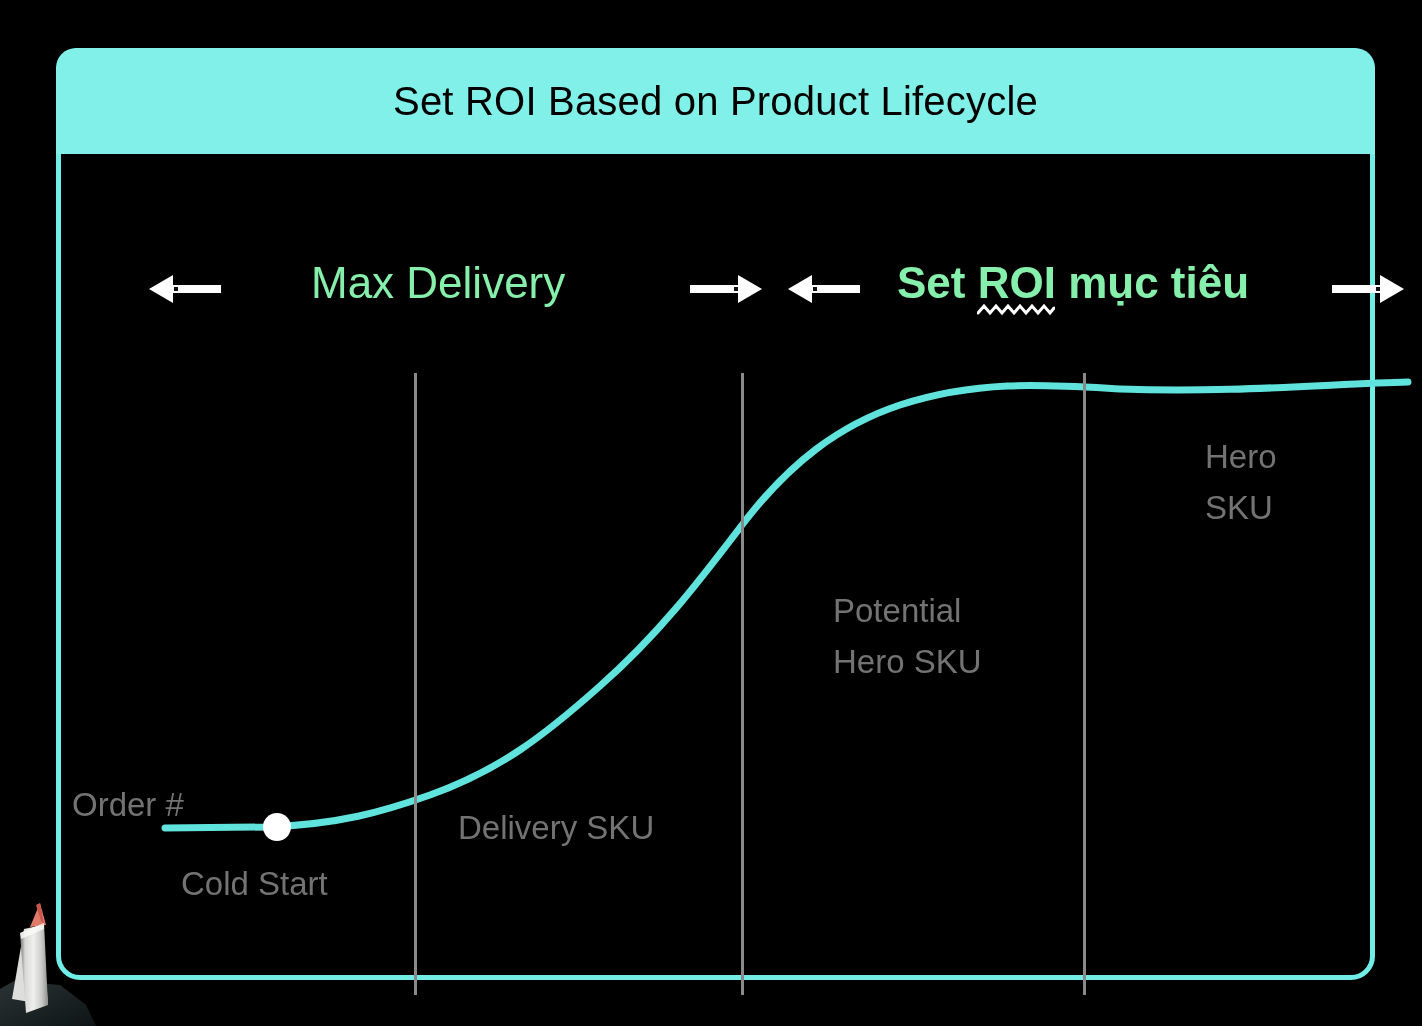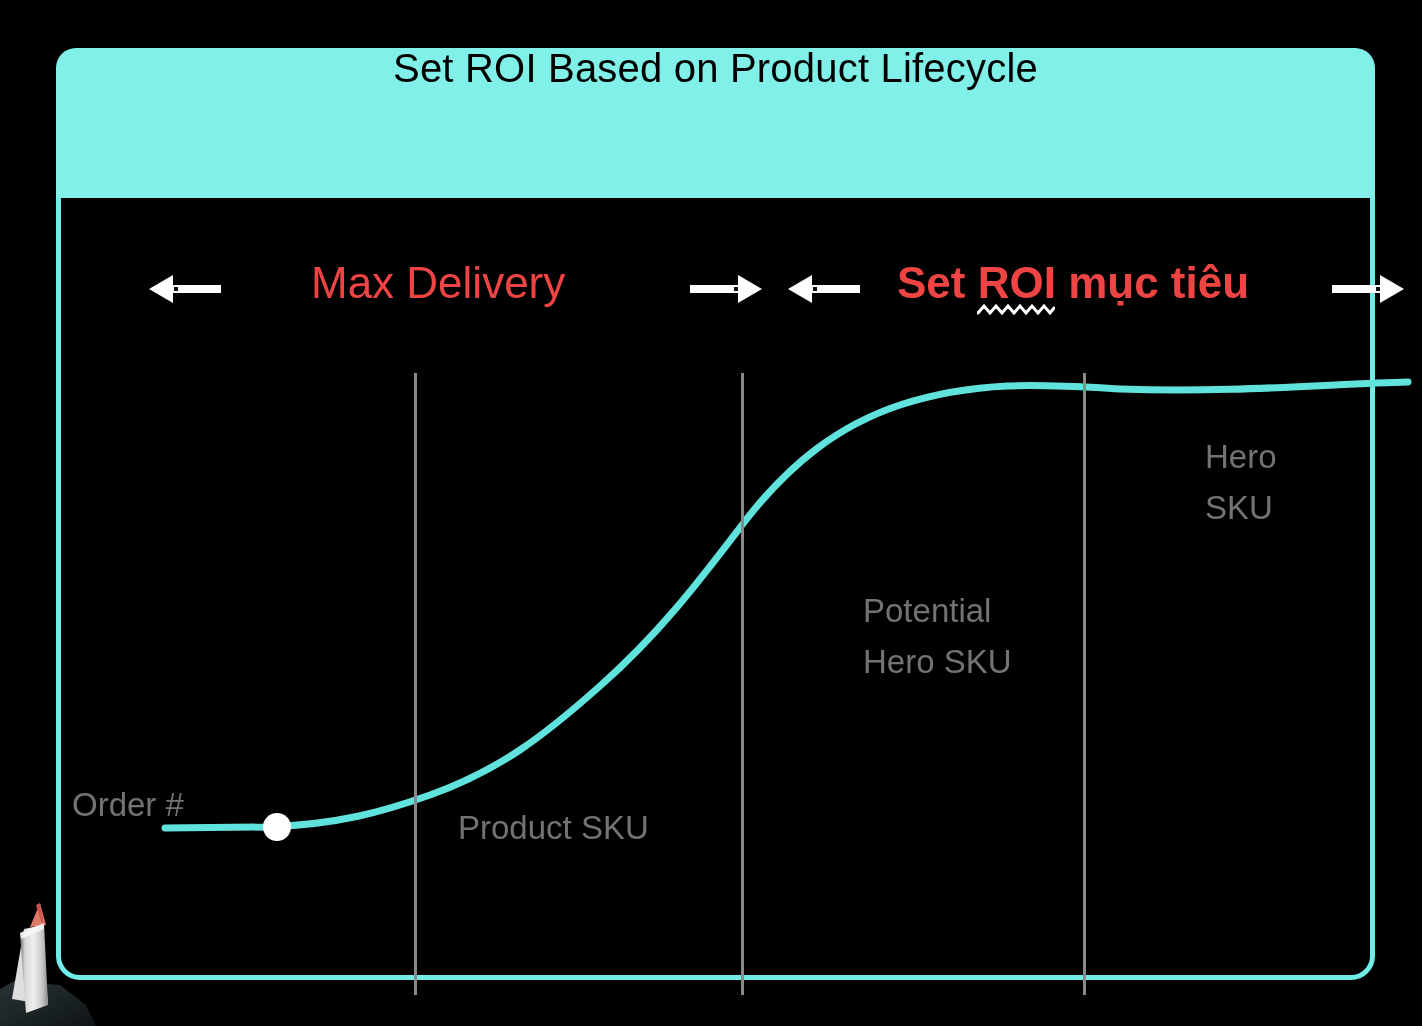--- a/index.html
+++ b/index.html
@@ -21,46 +21,46 @@
     position:absolute; left:56px; top:48px; width:1319px; height:932px;
     border:5px solid var(--accent,#6FEDE6);
     border-radius:24px;
     box-sizing:border-box;
     background:#000000;
     z-index:3;
   }
 
   
   #title-band{
-    position:absolute; left:56px; top:48px; width:1319px; height:150px;
+    position:absolute; left:56px; top:48px; width:1319px; height:106px;
     background:#80F0E9;
     border-radius:20px 20px 0 0;
     box-sizing:border-box;
-    display:flex; justify-content:center;
+    display:flex; align-items:center; justify-content:center;
     z-index:5;
   }
   #title-text{
     color:#000000;
     font-size:40px;
     font-weight:400;
     letter-spacing:.2px;
     line-height:1;
     white-space:nowrap;
   }
 
   
   .divider{
     position:absolute; top:373px; height:622px; width:3px;
     background:#8a8a8a; z-index:4;
   }
 
   
   .range-label{
     position:absolute;
-    color:#ef4444;
+    color:#86efac;
     font-size:44px;
     line-height:1;
     white-space:nowrap;
     z-index:6;
   }
   #label-max-delivery{ left:311px; top:261px; }
   #label-set-roi{ left:897px; top:261px;font-weight:bold; }
 
   .squiggle{
     position:absolute; left:977px; top:303px; width:78px; height:14px; z-index:6;
@@ -85,21 +85,21 @@
     position:absolute;
     color:#737373;
     font-size:33px;
     line-height:1.55;
     white-space:nowrap;
     z-index:6;
   }
   #ann-order-num   { left:72px;  top:779px; }
   #ann-cold-start  { left:181px; top:858px; text-align:left; }
   #ann-growing-sku { left:458px; top:802px; }
-  #ann-potential   { left:863px; top:585px; }
+  #ann-potential   { left:833px; top:585px; }
   #ann-hero        { left:1205px;top:431px; }
 </style>
 </head>
 <body>
 
 <svg id="pen-artifact" viewBox="0 0 108 133" xmlns="http://www.w3.org/2000/svg">
   <defs>
     <linearGradient id="penBody" x1="0" y1="0" x2="1" y2="0">
       <stop offset="0%" stop-color="#6f6f6f"></stop>
       <stop offset="18%" stop-color="#d8d8d6"></stop>
@@ -171,23 +171,24 @@
 
 <svg class="arrow" style="left:1332px; top:272px;" width="72" height="34" viewBox="0 0 72 34" xmlns="http://www.w3.org/2000/svg">
   <rect x="0" y="13" width="52" height="8" fill="#ffffff"></rect>
   <polygon points="72,17 48,3 48,31" fill="#ffffff"></polygon>
   <rect x="44" y="15" width="4" height="4" fill="#111"></rect>
 </svg>
 
 <div id="ann-order-num" class="annotation">Order #</div>
 
 <div id="ann-cold-start" class="annotation">
+  <div>Cold Start</div>
 </div>
 
-<div id="ann-growing-sku" class="annotation">Product SKU</div>
+<div id="ann-growing-sku" class="annotation">Delivery SKU</div>
 
 <div id="ann-potential" class="annotation">
   <div>Potential</div>
   <div>Hero SKU</div>
 </div>
 
 <div id="ann-hero" class="annotation">
   <div>Hero</div>
   <div>SKU</div>
 </div>

